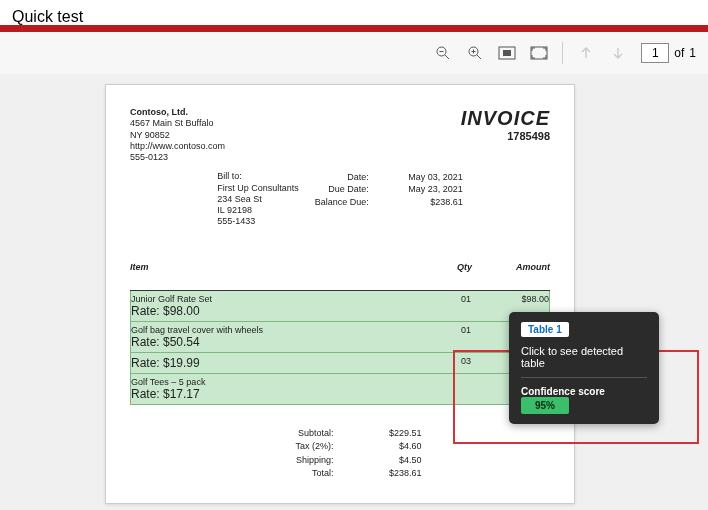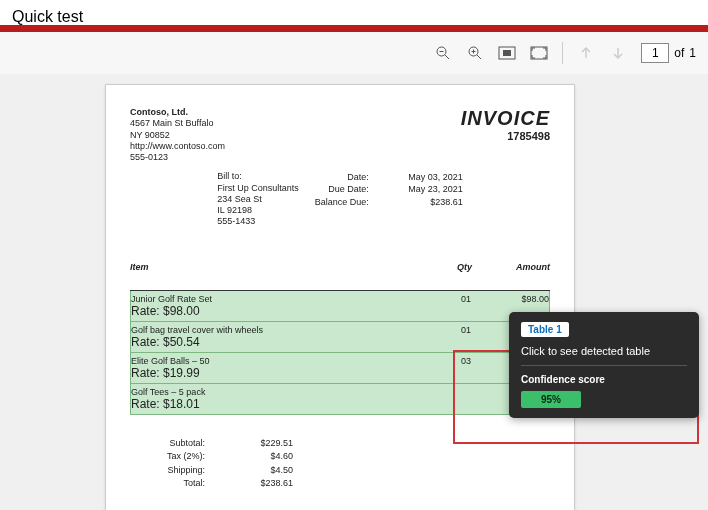--- a/index.html
+++ b/index.html
@@ -29,31 +29,31 @@
 .tbl-hdr { display:flex; border-bottom:1px solid #333; padding-bottom:18px; font-weight:700; font-style:italic; }
 .col-item { flex:1; }
 .col-qty { width:60px; text-align:right; }
 .col-amt { width:78px; text-align:right; }
 .detect { background:#c9e8cd; border:1px solid #7cb87f; border-top:none; }
 .tbl-row { display:flex; border-bottom:1px solid #7cb87f; padding:3px 0; }
 .tbl-row:last-child { border-bottom:none; }
 .tbl-row .col-item div:first-child { }
 .tbl-row .col-item div:last-child { font-size:12px; }
 .totals { margin-top:22px; }
-.tot-row { display:flex; justify-content:flex-start; gap:28px; line-height:1.5; }
+.tot-row { display:flex; justify-content:center; gap:28px; line-height:1.5; }
 .tot-row .lbl { min-width:75px; text-align:right; }
 .tot-row .val { min-width:60px; text-align:right; }
 .redbox { position:absolute; left:453px; top:276px; width:246px; height:94px; border:2px solid #d13438; pointer-events:none; }
-.tooltip { position:absolute; left:509px; top:238px; width:190px; background:#2b2b2b; color:#fff; border-radius:5px; padding:10px 12px; font-size:11px; box-shadow:0 2px 8px rgba(0,0,0,.35); }
+.tooltip { position:absolute; left:509px; top:238px; width:150px; background:#2b2b2b; color:#fff; border-radius:5px; padding:10px 12px; font-size:11px; box-shadow:0 2px 8px rgba(0,0,0,.35); }
 .tooltip::before { content:''; position:absolute; left:-7px; top:32px; border:7px solid transparent; border-right-color:#2b2b2b; }
 .tooltip .tag { background:#fff; color:#0a6cbd; font-size:10px; font-weight:600; padding:2px 7px; border-radius:2px; display:inline-block; }
 .tooltip .line { margin-top:8px; }
 .tooltip hr { border:none; border-top:1px solid #555; margin:8px 0; }
 .tooltip .conf-lbl { font-weight:600; font-size:10px; }
-.tooltip .badge { display:inline-block; background:#3bbf6b; color:#0a2a14; font-size:10px; font-weight:600; padding:3px 20px; border-radius:2px; margin-top:6px; }
+.tooltip .badge { display:inline-block; background:#3bbf6b; color:#0a2a14; font-size:10px; font-weight:600; padding:3px 14px; border-radius:2px; margin-top:0; }
 svg { display:block; }
 </style>
 </head>
 <body>
 
 <div class="header">
   <span>Quick test</span>
 </div>
 
 <div class="toolbar">
@@ -165,30 +165,29 @@
         <div class="tbl-row">
           <div class="col-item">
               <div>Golf bag travel cover with wheels</div>
               <div>Rate: $50.54</div>
             </div>
           <div class="col-qty">01</div>
           <div class="col-amt">$50.54</div>
         </div>
         <div class="tbl-row">
           <div class="col-item">
-              <div>Elite Golf Balls – 50</div>
               <div>Rate: $19.99</div>
             </div>
           <div class="col-qty">03</div>
           <div class="col-amt">$59.97</div>
         </div>
         <div class="tbl-row">
           <div class="col-item">
               <div>Golf Tees – 5 pack</div>
-              <div>Rate: $18.01</div>
+              <div>Rate: $17.17</div>
             </div>
           <div class="col-qty">02</div>
         </div>
       </div>
     </div>
 
     <div class="totals">
       <div class="tot-row">
           <div class="lbl">Subtotal:</div>
           <div class="val">$229.51</div>

